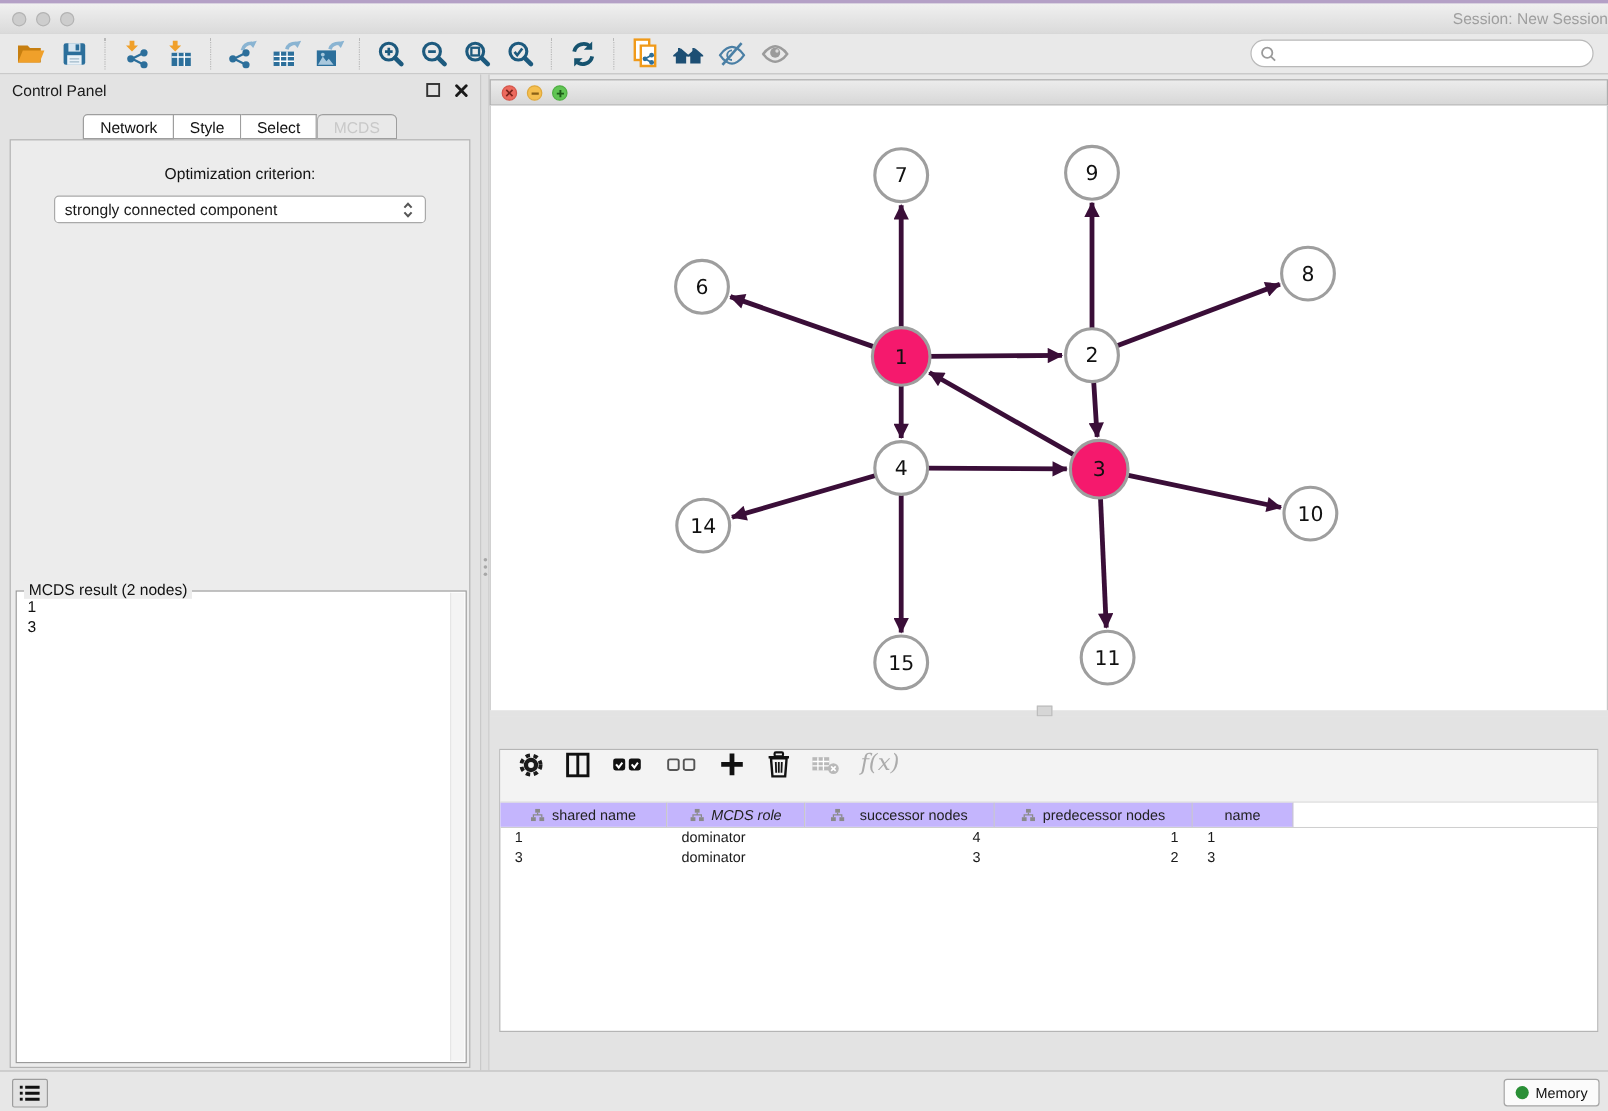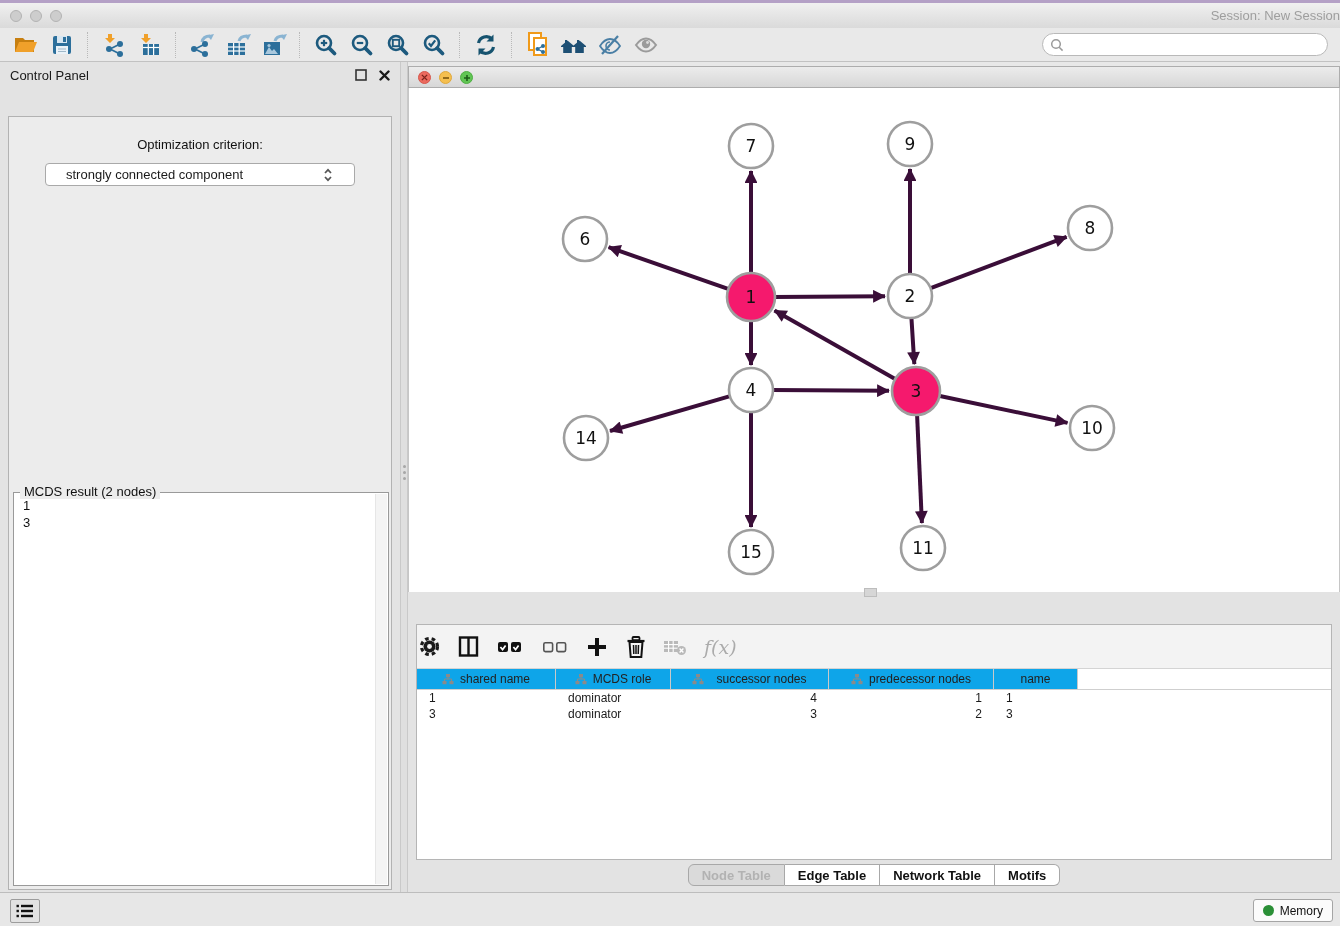--- a/index.html
+++ b/index.html
@@ -31,21 +31,21 @@
   .ph-spacer{flex:1}
   .ph-icon{margin-left:12px;display:flex;align-items:center}
   #cp-tabs{position:absolute;top:33px;left:0;right:0;display:flex;justify-content:center;z-index:2}
   .cp-tab{height:21px;line-height:21px;padding:0 13px;font-size:13px;background:#fff;
           border:1px solid #9e9e9e;border-left:none;color:#111;box-sizing:border-box}
   .cp-tab:first-child{border-left:1px solid #9e9e9e;border-radius:4px 0 0 0}
   .cp-tab.selected{background:#e9e9e9;color:#c8c8c8;border-radius:5px 5px 0 0;border-left:1px solid #b0b0b0}
   #cp-box{position:absolute;left:8px;right:8px;top:54px;bottom:2px;border:1px solid #b2b2b2;background:#ececec}
   #opt-label{margin-top:20px;text-align:center;font-size:13px;color:#111}
   #criterion-select{margin:11px auto 0;width:310px;height:23px;background:#fff;border:1px solid #a9a9a9;
-                    border-radius:4px;display:flex;align-items:center;padding:0 20px;font-size:13px;box-sizing:border-box}
+                    border-radius:4px;display:flex;align-items:center;padding:0 8px;font-size:13px;box-sizing:border-box}
   #criterion-select .sel-spacer{flex:1}
   #cp-buttons{display:flex;justify-content:center;gap:16px;margin-top:12px}
   .btn{height:23px;padding:0 15px;background:#fff;border:1px solid #b3b3b3;border-radius:4px;
        font-size:13px;display:flex;align-items:center;color:#111}
   #result-box{position:absolute;left:4px;right:2px;top:375px;bottom:3px;border:1px solid #9a9a9a;background:#fff}
   #result-label{position:absolute;top:-9px;left:6px;background:#ececec;padding:0 4px;font-size:13px;color:#111}
   #result-text{padding:4px 9px;font-size:13px;line-height:17px;white-space:pre;color:#111}
   #result-scroll{position:absolute;top:1px;bottom:1px;right:1px;width:11px;background:#f4f4f4;border-left:1px solid #e6e6e6}
 
   
@@ -66,26 +66,26 @@
   .tl.yellow{background:#f5bf4f;border:1px solid #dfa83c;box-sizing:border-box}
   .tl.green{background:#61c554;border:1px solid #4eae42;box-sizing:border-box}
   #net-title{position:absolute;left:0;right:0;top:3px;text-align:center;font-size:13px;color:#2b2b2b}
   #net-canvas{left:408px;top:88px;width:932px;height:504px;background:#fff;
               border-left:1px solid #c6c6c6;border-right:1px solid #c6c6c6;box-sizing:border-box}
 
   
   #table-panel{left:408px;top:597px;width:932px;height:295px;background:#e3e3e3}
   #tp-box{position:absolute;left:8px;right:8px;top:27px;height:234px;background:#fff;border:1px solid #b5b5b5}
   #tp-toolbar{height:43px;background:#f3f3f3;border-bottom:1px solid #d4d4d4;
-              display:flex;align-items:center;gap:15px}
+              display:flex;align-items:flex-start;padding-left:13px;gap:15px}
   .tp-icon{width:24px;height:24px;display:flex;align-items:center;justify-content:center}
   #fx-label{font-family:"DejaVu Serif",serif;font-style:italic;font-size:19px;color:#ababab;margin-left:2px}
   #tp-header{display:flex;height:20px;border-bottom:1px solid #cfcfcf;background:#fff}
   .th{display:flex;align-items:center;justify-content:center;gap:6px;font-size:12px;color:#222;
-      background:#0ea5e9;border-right:1px solid #c9c9c9;box-sizing:border-box;height:20px}
+      background:#c4b5fd;border-right:1px solid #c9c9c9;box-sizing:border-box;height:20px}
   .th-fill{flex:1;background:#fff}
   .tr{display:flex;height:16px;line-height:16px}
   .td{font-size:12px;box-sizing:border-box;padding:0 12px;overflow:hidden;white-space:nowrap}
   #tp-tabs{position:absolute;left:0;right:0;bottom:6px;display:flex;justify-content:center}
   .tp-tab{height:22px;line-height:22px;padding:0 13px;font-size:13px;font-weight:bold;background:#fff;
           border:1px solid #a8a8a8;border-left:none;color:#111;box-sizing:border-box}
   .tp-tab:first-child{border-left:1px solid #a8a8a8;border-radius:6px 0 0 6px}
   .tp-tab:last-child{border-radius:0 6px 6px 0}
   .tp-tab.selected{background:#dadada;color:#b2b2b2}
 
@@ -285,20 +285,26 @@
         <svg width="12" height="12" viewBox="0 0 12 12">
           <rect x="1" y="1" width="10" height="10" fill="none" stroke="#333" stroke-width="1.6"></rect>
         </svg>
       </span>
     <span class="ph-icon">
         <svg width="11" height="11" viewBox="0 0 11 11">
           <path d="M1.5 1.5l8 8M9.5 1.5l-8 8" stroke="#1a1a1a" stroke-width="2.4" stroke-linecap="round"></path>
         </svg>
       </span>
   </div>
+  <div id="cp-tabs">
+      <span class="cp-tab">Network</span>
+      <span class="cp-tab">Style</span>
+      <span class="cp-tab">Select</span>
+      <span class="cp-tab selected">MCDS</span>
+    </div>
   <div id="cp-box">
     <div id="opt-label">Optimization criterion:</div>
     <div id="criterion-select">
       <span>strongly connected component</span>
       <span class="sel-spacer"></span>
       <svg width="12" height="14" viewBox="0 0 12 14">
           <path d="M3 5l3-3.2L9 5" fill="none" stroke="#555" stroke-width="1.7"></path>
           <path d="M3 9l3 3.2L9 9" fill="none" stroke="#555" stroke-width="1.7"></path>
         </svg>
     </div>
@@ -475,21 +481,21 @@
     <div id="tp-header">
         <div class="th" style="width: 139px;">
           <svg width="12" height="11" viewBox="0 0 12 11">
             <path d="M6 3v2M2.5 7V5h7v2" stroke="#8a8a8a" fill="none" stroke-width="1"></path>
             <rect x="4" y="0" width="4" height="3.2" fill="#8a8a8a"></rect>
             <rect x="0.5" y="7" width="4" height="3.2" fill="#8a8a8a"></rect>
             <rect x="7.5" y="7" width="4" height="3.2" fill="#8a8a8a"></rect>
           </svg>
           <span>shared name</span>
         </div>
-        <div class="th" style="width: 115px;">
+        <div class="th" style="width: 115px; font-style: italic;">
           <svg width="12" height="11" viewBox="0 0 12 11">
             <path d="M6 3v2M2.5 7V5h7v2" stroke="#8a8a8a" fill="none" stroke-width="1"></path>
             <rect x="4" y="0" width="4" height="3.2" fill="#8a8a8a"></rect>
             <rect x="0.5" y="7" width="4" height="3.2" fill="#8a8a8a"></rect>
             <rect x="7.5" y="7" width="4" height="3.2" fill="#8a8a8a"></rect>
           </svg>
           <span>MCDS role</span>
         </div>
         <div class="th" style="width: 158px; gap: 12px;">
           <svg width="12" height="11" viewBox="0 0 12 11">
@@ -524,26 +530,20 @@
         </div>
         <div class="tr">
           <div class="td" style="width: 139px; text-align: left;">3</div>
           <div class="td" style="width: 115px; text-align: left;">dominator</div>
           <div class="td" style="width: 158px; text-align: right;">3</div>
           <div class="td" style="width: 165px; text-align: right;">2</div>
           <div class="td" style="width: 84px; text-align: left;">3</div>
         </div>
       </div>
   </div>
-  <div id="tp-tabs">
-      <span class="tp-tab selected">Node Table</span>
-      <span class="tp-tab">Edge Table</span>
-      <span class="tp-tab">Network Table</span>
-      <span class="tp-tab">Motifs</span>
-    </div>
 </div>
 
 <div class="abs" id="statusbar">
   <span id="list-btn">
     <svg width="18" height="16" viewBox="0 0 18 16">
         <g stroke="#111" stroke-width="2.4">
           <line x1="5" y1="3" x2="17" y2="3"></line>
           <line x1="5" y1="8" x2="17" y2="8"></line>
           <line x1="5" y1="13" x2="17" y2="13"></line>
         </g>

